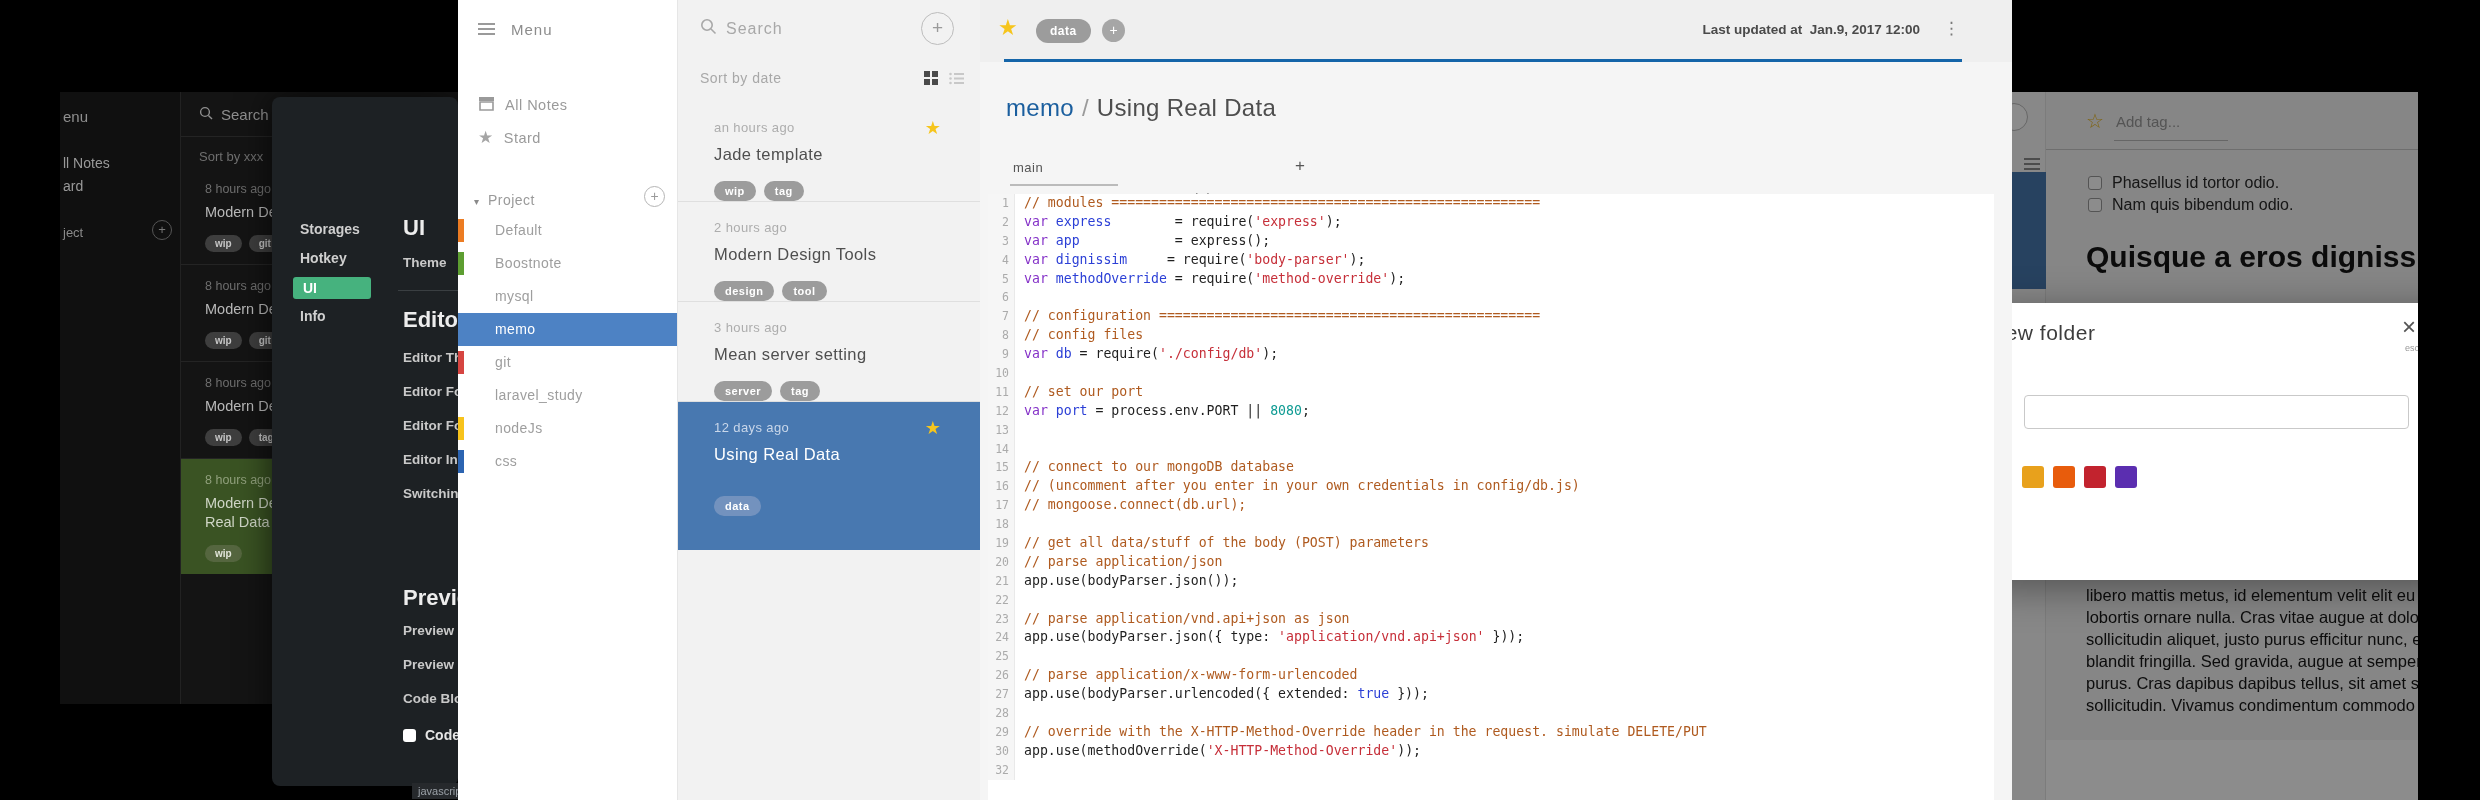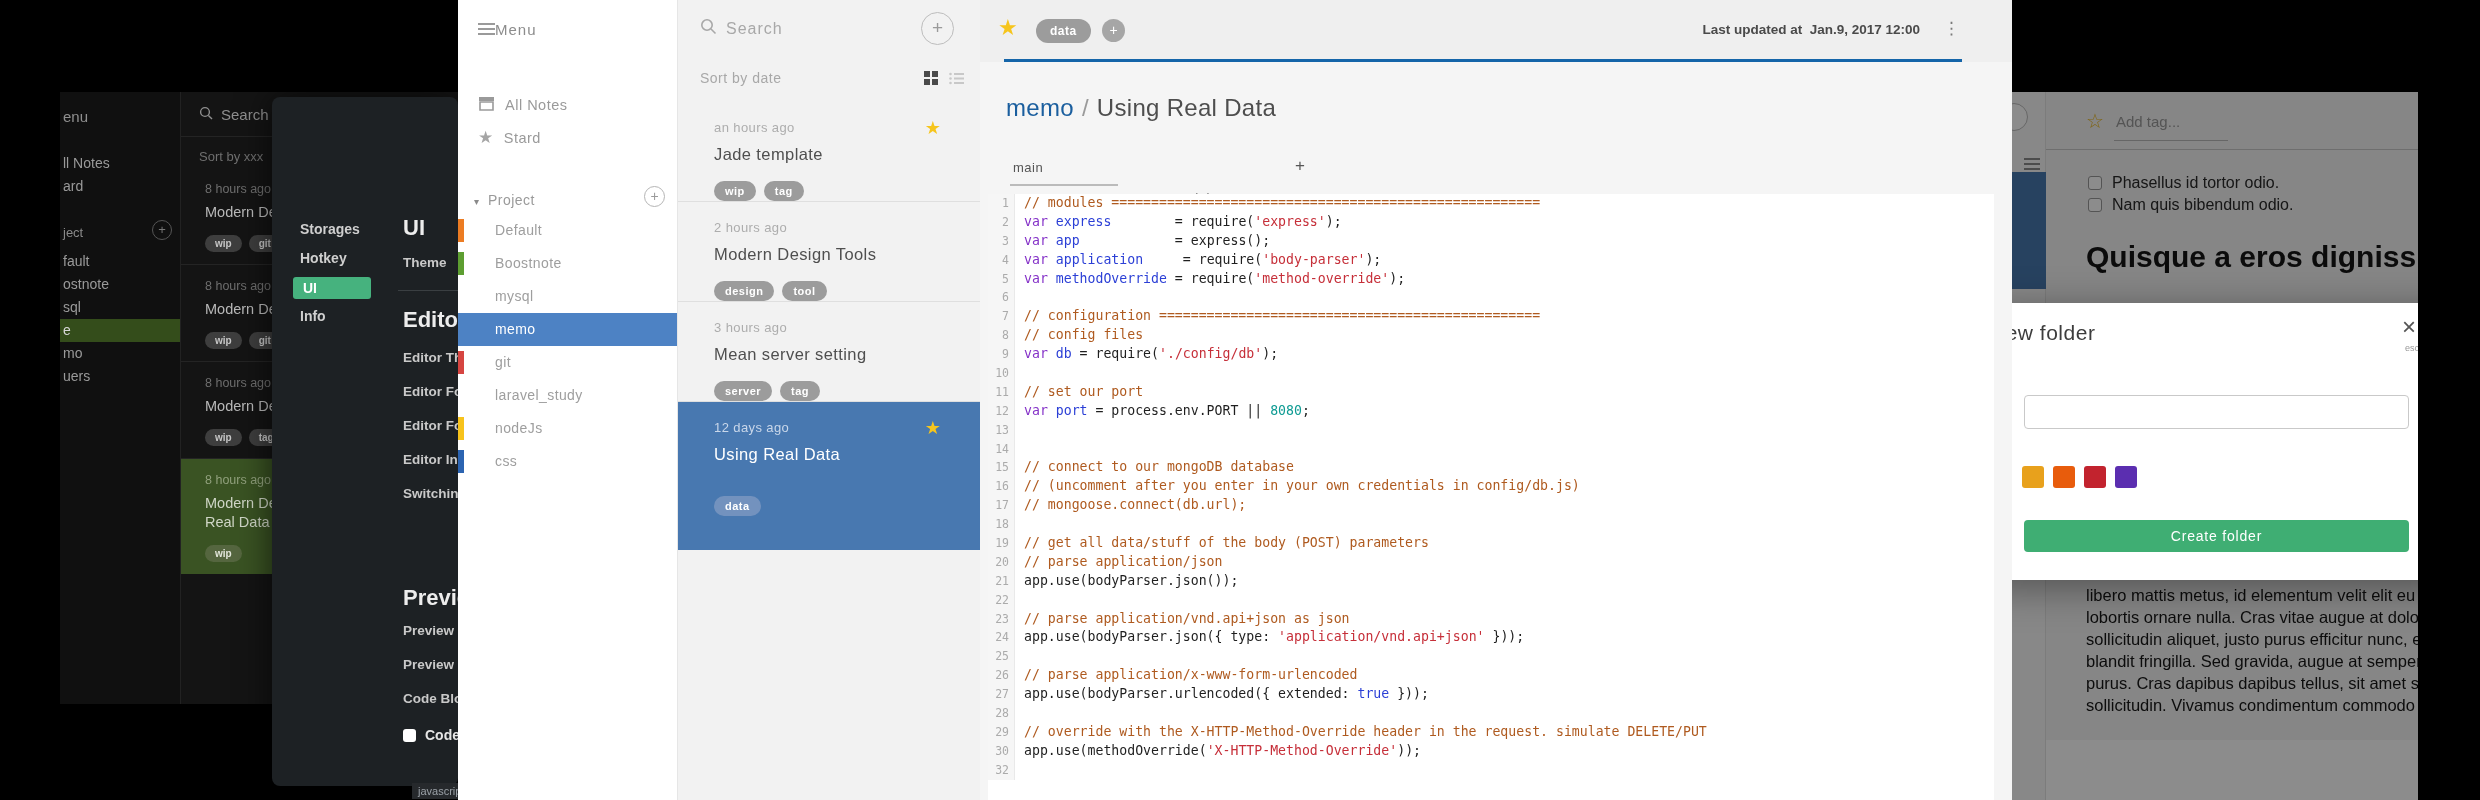--- a/index.html
+++ b/index.html
@@ -40,21 +40,21 @@
   .st-h { font-size:22px; color:#ededed; font-weight:bold; }
   .st-it { font-size:13.5px; color:#c9c9c9; font-weight:bold; white-space:nowrap; }
   .st-div { position:absolute; left:126px; width:120px; height:1px; background:#3a3f42; }
   .st-check { position:absolute; left:131px; top:630px; display:flex; align-items:center; gap:9px; }
   .st-check .box { width:13px; height:13px; background:#fff; border-radius:3px; }
   .st-check .lb { font-size:14px; color:#e6e6e6; font-weight:bold; white-space:nowrap; }
   .js-chip { position:absolute; left:412px; top:783px; z-index:3; font-size:11px; color:#9aa0a6; background:#26292c; padding:2px 6px; white-space:nowrap; }
 
   
   .sidebar { position:absolute; left:458px; top:0; width:219px; height:800px; background:#fff; z-index:4; }
-  .sb-menu { position:absolute; left:20px; top:20px; display:flex; align-items:center; gap:0; color:#8c8c8c; font-size:15px; letter-spacing:1px;text-align:center; }
+  .sb-menu { position:absolute; left:20px; top:20px; display:flex; align-items:center; gap:16px; color:#8c8c8c; font-size:15px; letter-spacing:1px;text-align:center; }
   .bars { display:inline-block; width:17px; }
   .bars i { display:block; height:2px; background:#9a9a9a; margin:3px 0; }
   .sb-nav { position:absolute; left:20px; top:88px; }
   .sb-nav .row { display:flex; align-items:center; gap:10px; height:33px; color:#9a9a9a; font-size:14.5px; letter-spacing:.5px; }
   .sb-proj { position:absolute; left:16px; top:192px; color:#9a9a9a; font-size:14px; letter-spacing:.5px; }
   .sb-proj .caret { font-size:10px; margin-right:4px; color:#8a8a8a; }
   .sb-plus { position:absolute; left:186px; top:186px; width:21px; height:21px; border:1px solid #b5b5b5; border-radius:50%; color:#9a9a9a; font-size:14px; text-align:center; line-height:19px; }
   .sb-folders { position:absolute; left:0; top:214px; width:219px; }
   .folder-row { position:relative; height:33px; line-height:33px; padding-left:37px; font-size:14px; color:#9e9e9e; letter-spacing:.4px; }
   .folder-row.sel { background:#4D82C4; color:#fff; }
@@ -139,28 +139,20 @@
 
   <div class="dark-win">
     <div class="dw-side">
       <div class="dw-menu">enu</div>
       <div class="dw-nav">
           <div>ll Notes</div>
           <div>ard</div>
         </div>
       <div class="dw-proj">ject</div>
       <div class="dw-plus">+</div>
-      <div class="dw-folders">
-          <div class="dw-row">fault</div>
-          <div class="dw-row">ostnote</div>
-          <div class="dw-row">sql</div>
-          <div class="dw-row sel">e</div>
-          <div class="dw-row">mo</div>
-          <div class="dw-row">uers</div>
-        </div>
       <div class="dw-storage">
         <span>
           <svg width="20" height="20" viewBox="0 0 20 20">
               <ellipse cx="9" cy="5" rx="7" ry="2.4" fill="none" stroke="#8a8a8a" stroke-width="1.3"></ellipse>
               <path d="M2 5v8c0 1.3 3.1 2.4 7 2.4" fill="none" stroke="#8a8a8a" stroke-width="1.3"></path>
               <path d="M16 5v4" fill="none" stroke="#8a8a8a" stroke-width="1.3"></path>
               <circle cx="14.5" cy="14.5" r="4" fill="none" stroke="#8a8a8a" stroke-width="1.2"></circle>
               <path d="M14.5 12.7v3.6M12.7 14.5h3.6" stroke="#8a8a8a" stroke-width="1.2"></path>
             </svg>
         </span>
@@ -361,21 +353,21 @@
         <div class="cl">
           <span class="ln">2</span>
           <span class="cseg"><span class="k">var </span><span class="v">express</span><span class="p">        = require(</span><span class="s">'express'</span><span class="p">);</span></span>
         </div>
         <div class="cl">
           <span class="ln">3</span>
           <span class="cseg"><span class="k">var </span><span class="v">app</span><span class="p">            = express();</span></span>
         </div>
         <div class="cl">
           <span class="ln">4</span>
-          <span class="cseg"><span class="k">var </span><span class="v">application</span><span class="p">     = require(</span><span class="s">'body-parser'</span><span class="p">);</span></span>
+          <span class="cseg"><span class="k">var </span><span class="v">dignissim</span><span class="p">     = require(</span><span class="s">'body-parser'</span><span class="p">);</span></span>
         </div>
         <div class="cl">
           <span class="ln">5</span>
           <span class="cseg"><span class="k">var </span><span class="v">methodOverride</span><span class="p"> = require(</span><span class="s">'method-override'</span><span class="p">);</span></span>
         </div>
         <div class="cl">
           <span class="ln">6</span>
           <span class="cseg"></span>
         </div>
         <div class="cl">
@@ -519,17 +511,16 @@
       <div class="dlg-title">New folder</div>
       <div class="dlg-close">×</div>
       <div class="dlg-esc">esc</div>
       <input class="dlg-input" type="text" value="" style="">
       <div class="dlg-swatches">
           <span class="swatch" style="background: rgb(232, 161, 28);"></span>
           <span class="swatch" style="background: rgb(232, 92, 12);"></span>
           <span class="swatch" style="background: rgb(194, 35, 46);"></span>
           <span class="swatch" style="background: rgb(91, 46, 176);"></span>
         </div>
-      <div class="dlg-btn">Create folder</div>
     </div>
   </div>
 
 </div>
 
 </body></html>

